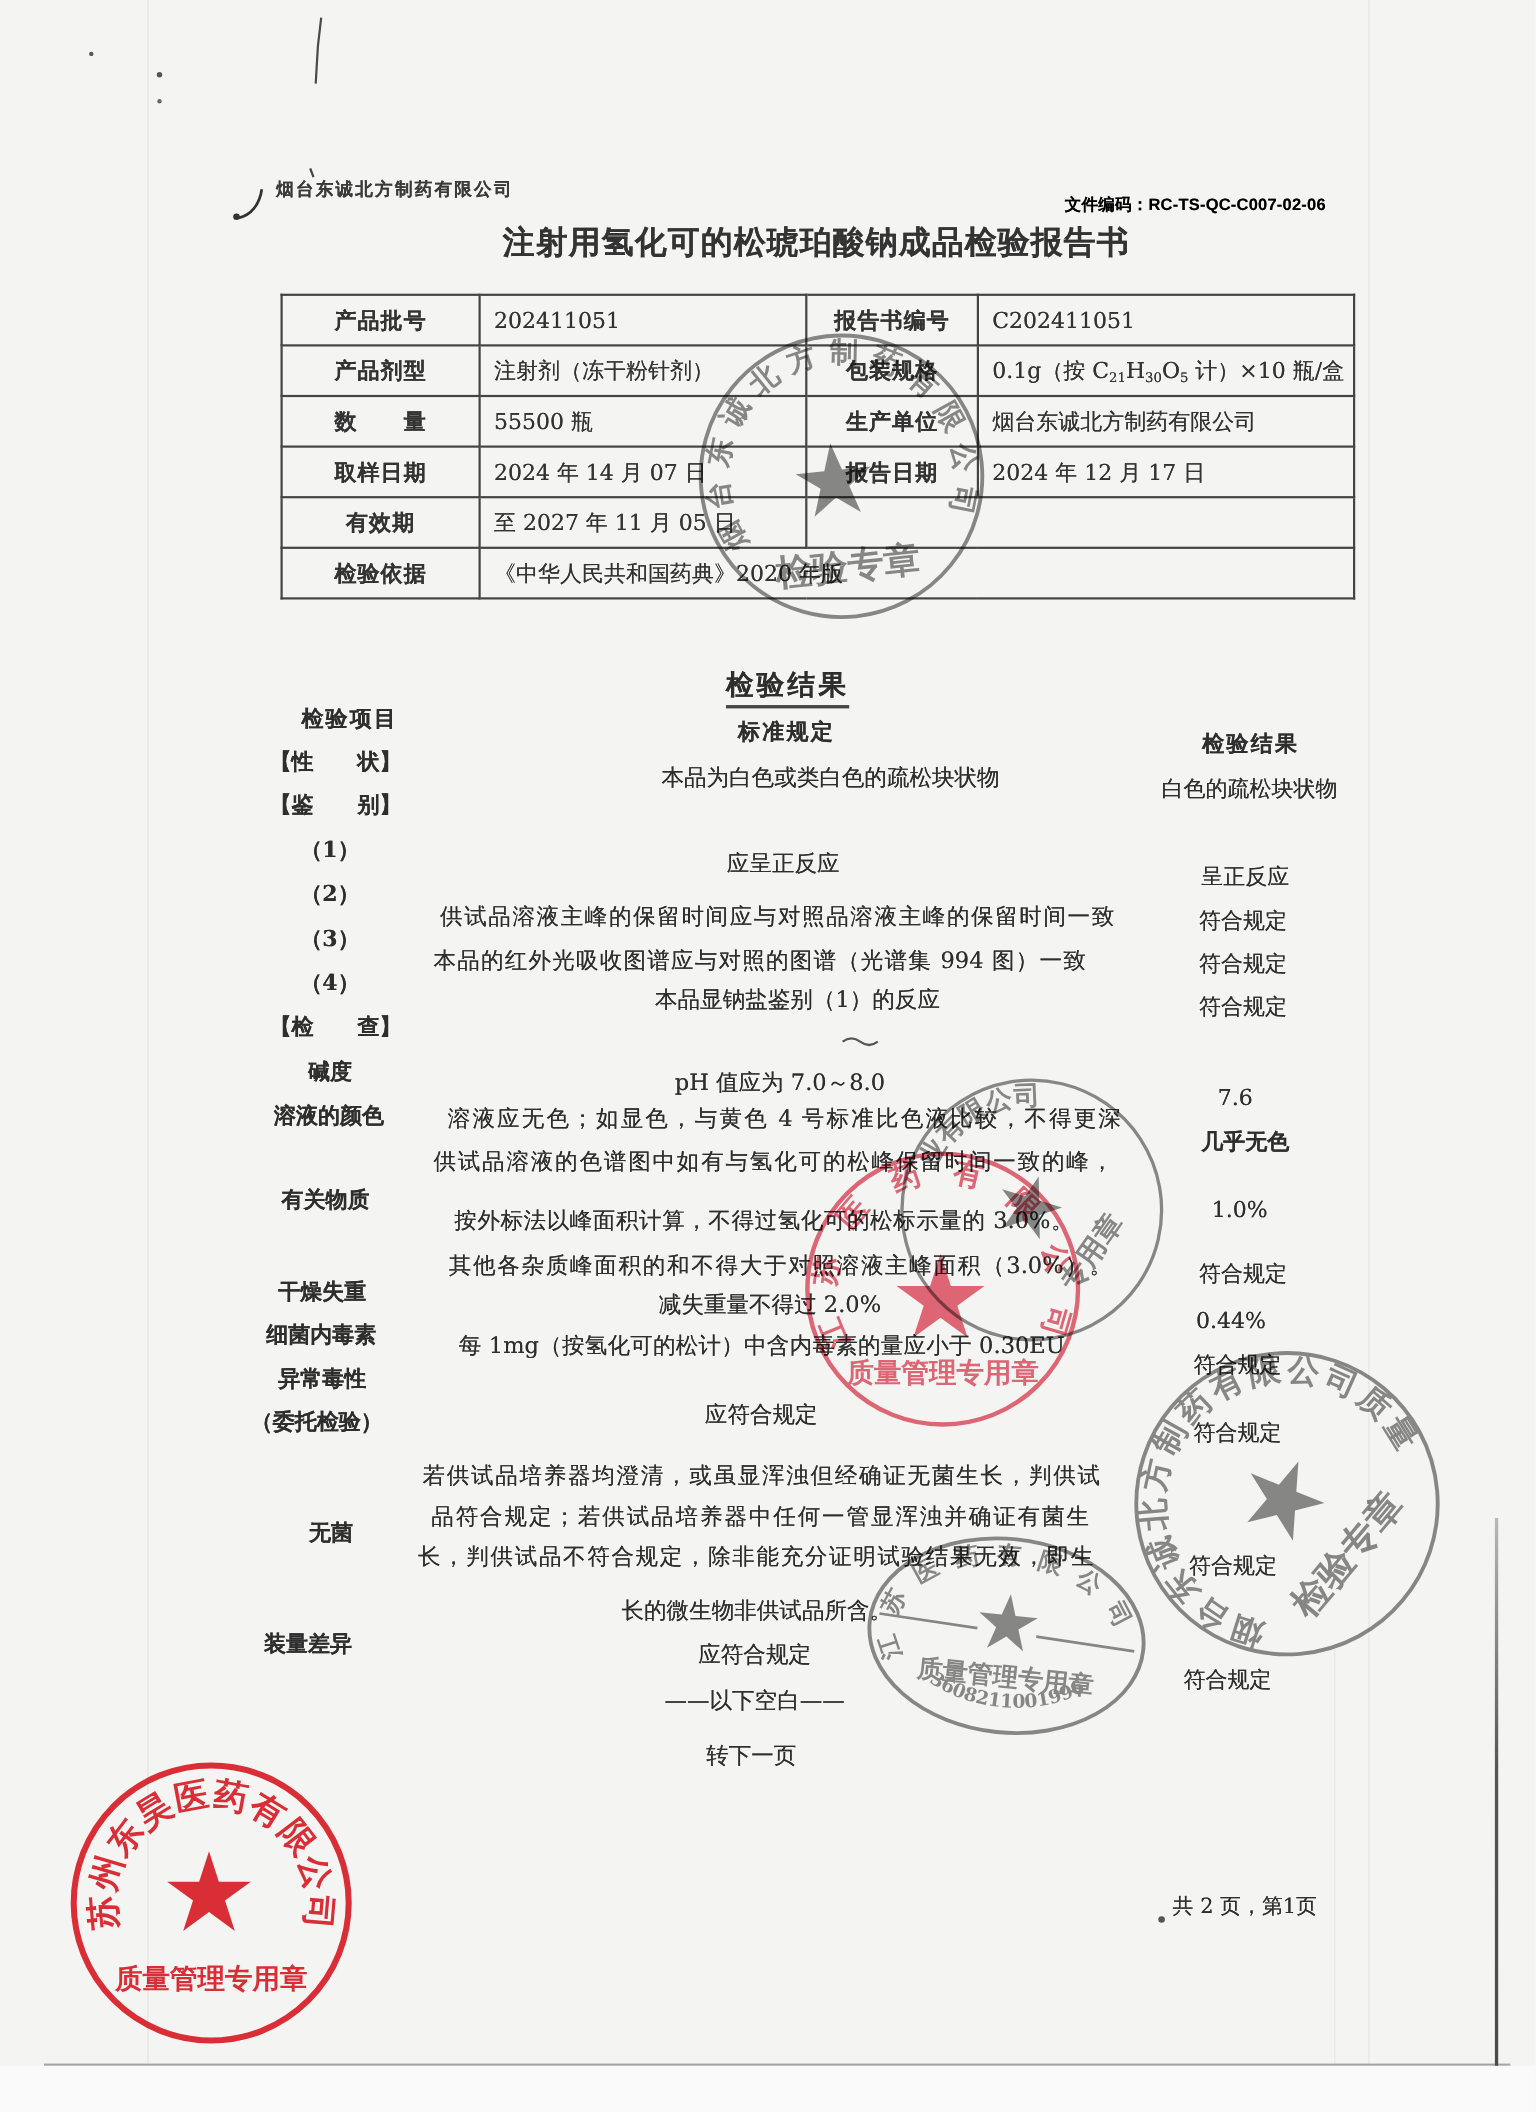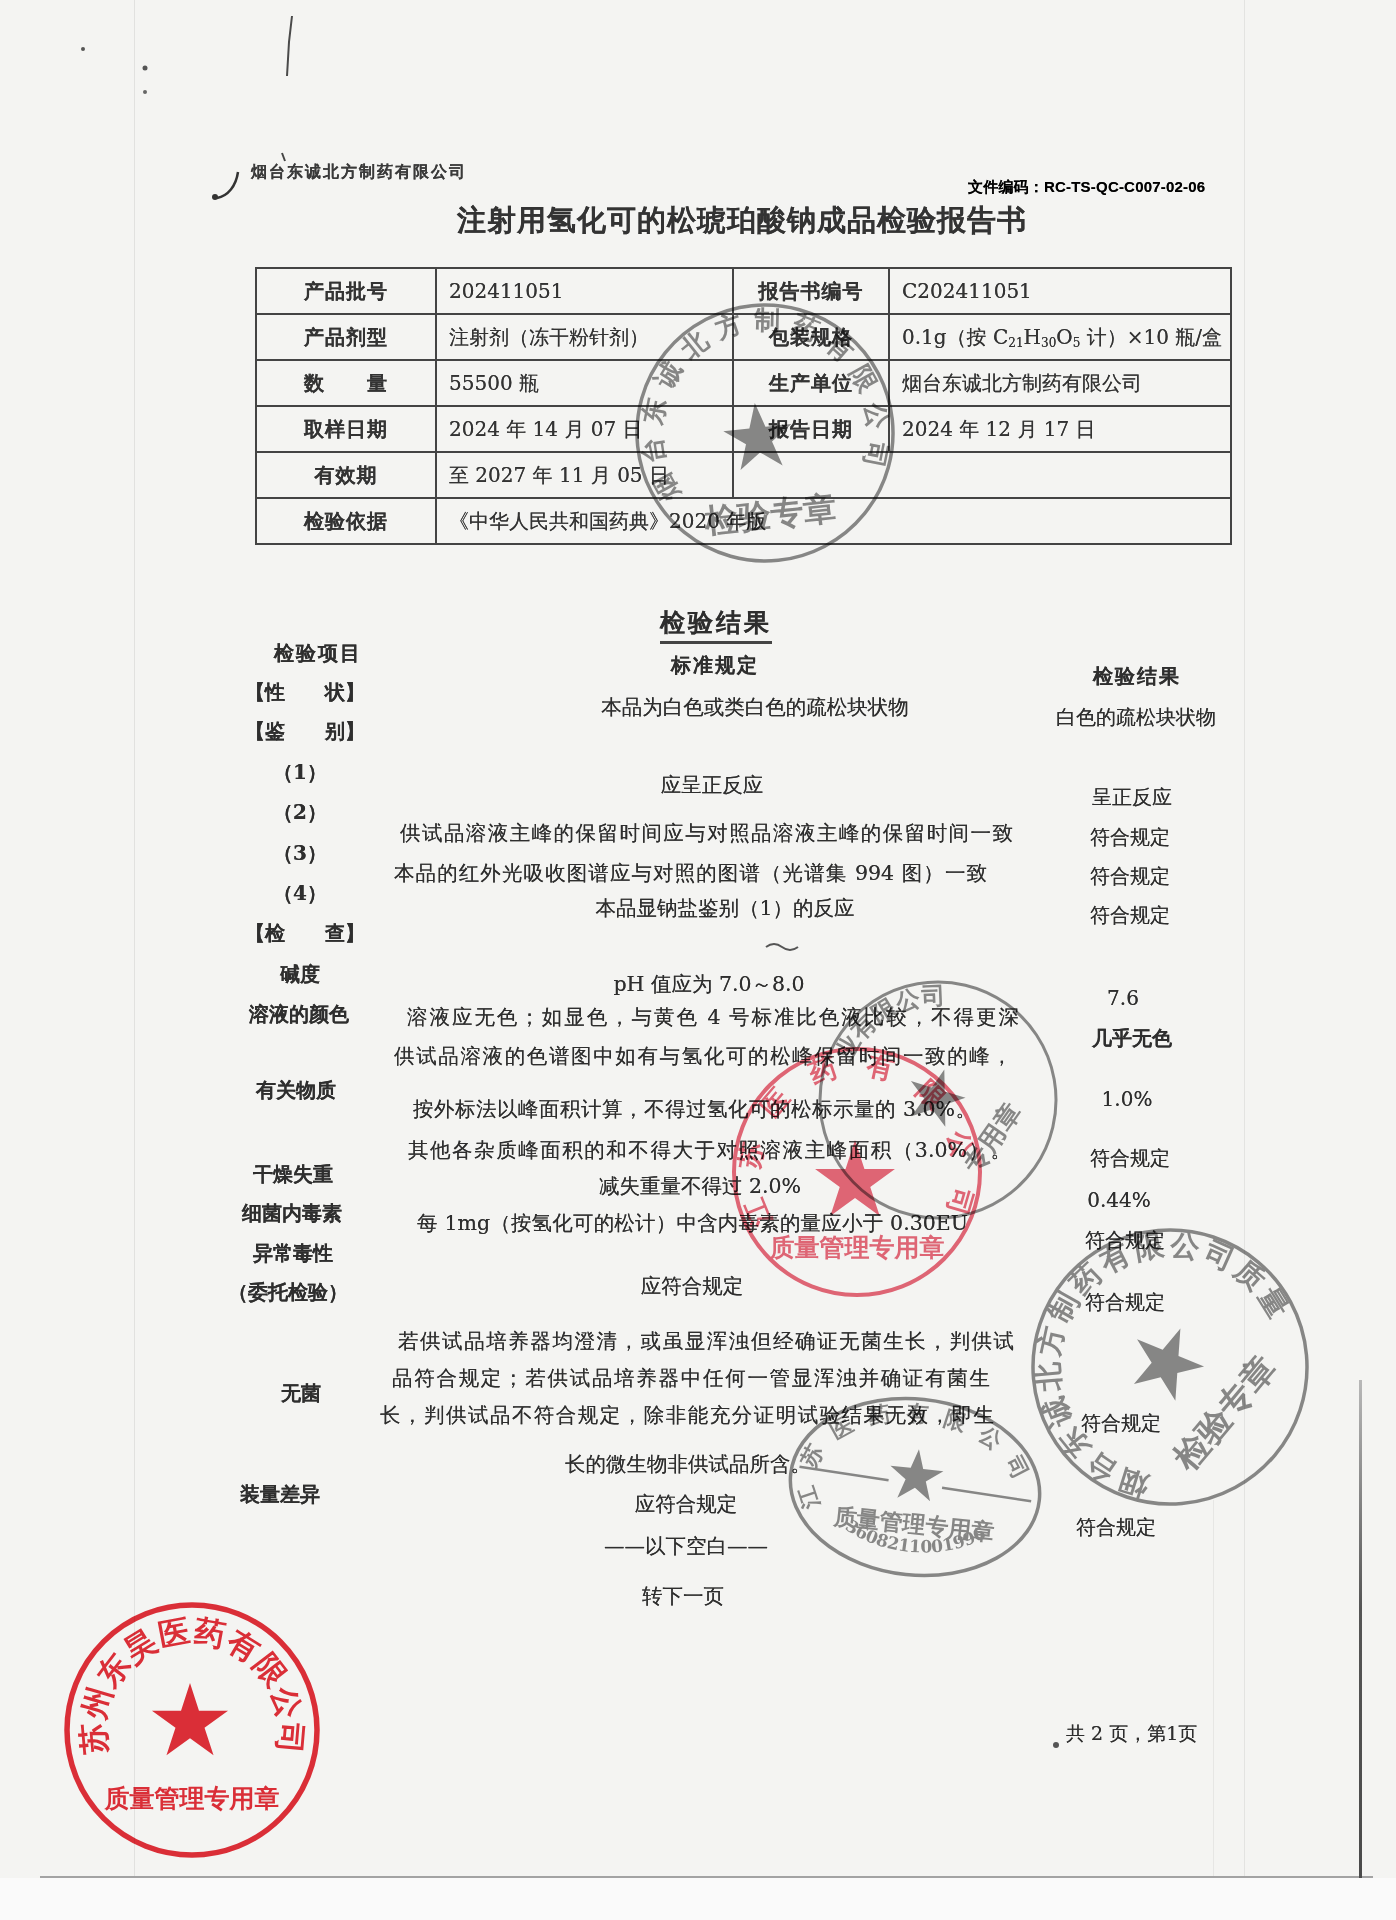--- a/index.html
+++ b/index.html
@@ -167,21 +167,21 @@
 
   <div class="t item c" style="left:292px;top:1201px;">细菌内毒素</div>
   <div class="t std j" style="left:417px;top:1211px;width:551px;">每 1mg（按氢化可的松计）中含内毒素的量应小于 0.30EU</div>
   <div class="t res c" style="left:1125px;top:1228px;">符合规定</div>
 
   <div class="t item c" style="left:293px;top:1241px;">异常毒性</div>
   <div class="t std c" style="left:692px;top:1274px;">应符合规定</div>
   <div class="t item c" style="left:288px;top:1280px;">（委托检验）</div>
   <div class="t res c" style="left:1125px;top:1290px;">符合规定</div>
 
-  <div class="t std j" style="left:398px;top:1329px;width:616px;">若供试品培养器均澄清，或虽显浑浊但经确证无菌生长，判供试</div>
+  <div class="t std j" style="left:384px;top:1329px;width:616px;">若供试品培养器均澄清，或虽显浑浊但经确证无菌生长，判供试</div>
   <div class="t std j" style="left:392px;top:1366px;width:598px;">品符合规定；若供试品培养器中任何一管显浑浊并确证有菌生</div>
   <div class="t item c" style="left:301px;top:1381px;">无菌</div>
   <div class="t std j" style="left:380px;top:1403px;width:614px;">长，判供试品不符合规定，除非能充分证明试验结果无效，即生</div>
   <div class="t res c" style="left:1121px;top:1411px;">符合规定</div>
   <div class="t std j" style="left:565px;top:1452px;width:240px;">长的微生物非供试品所含。</div>
 
   <div class="t item c" style="left:280px;top:1482px;">装量差异</div>
   <div class="t std c" style="left:686px;top:1492px;">应符合规定</div>
   <div class="t res c" style="left:1116px;top:1515px;">符合规定</div>
 

